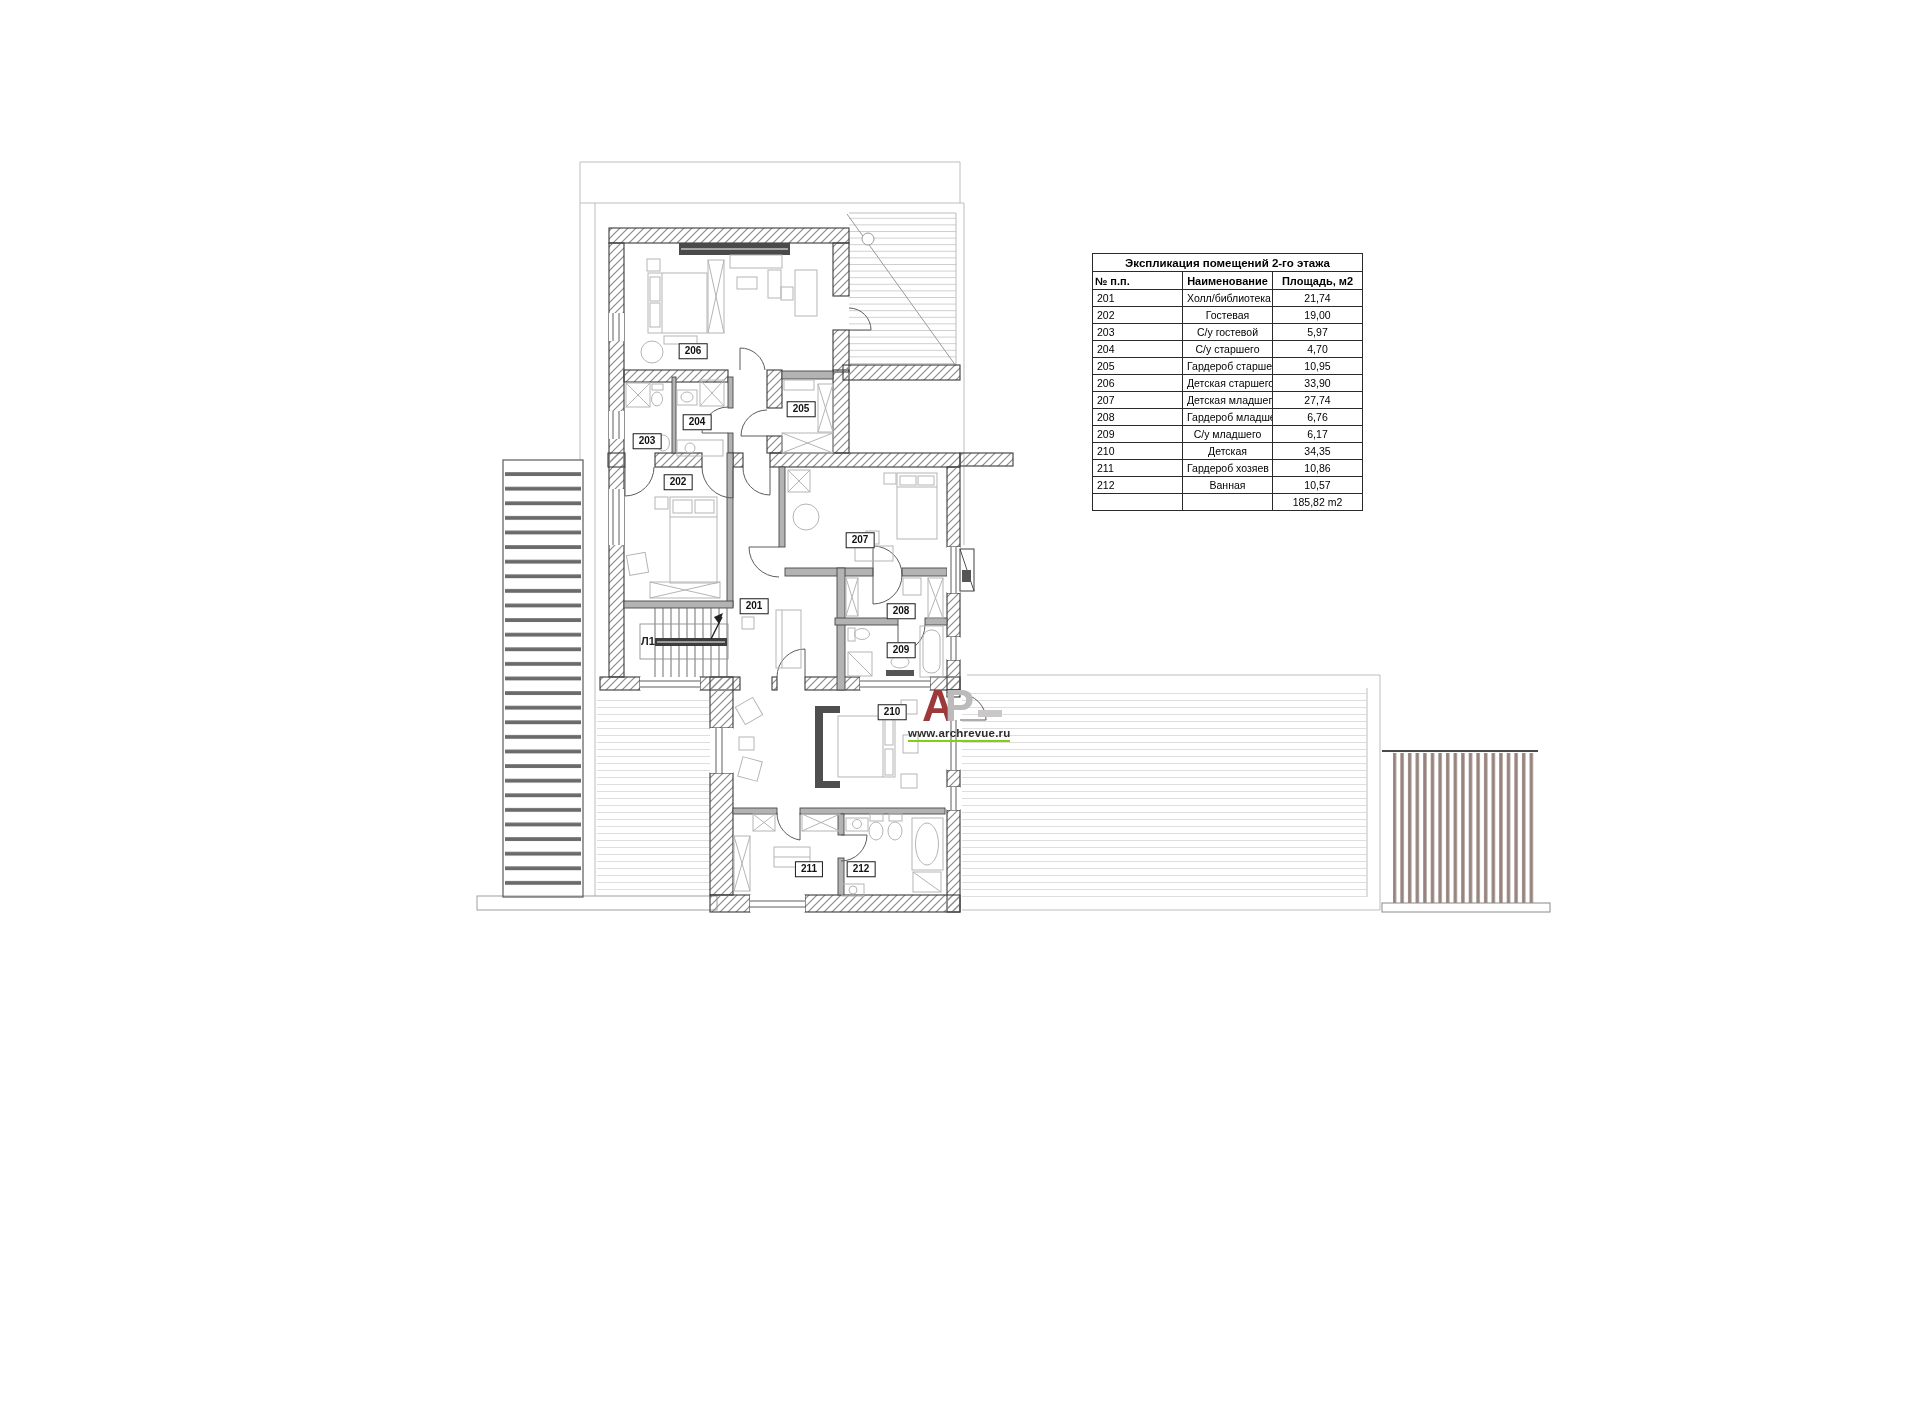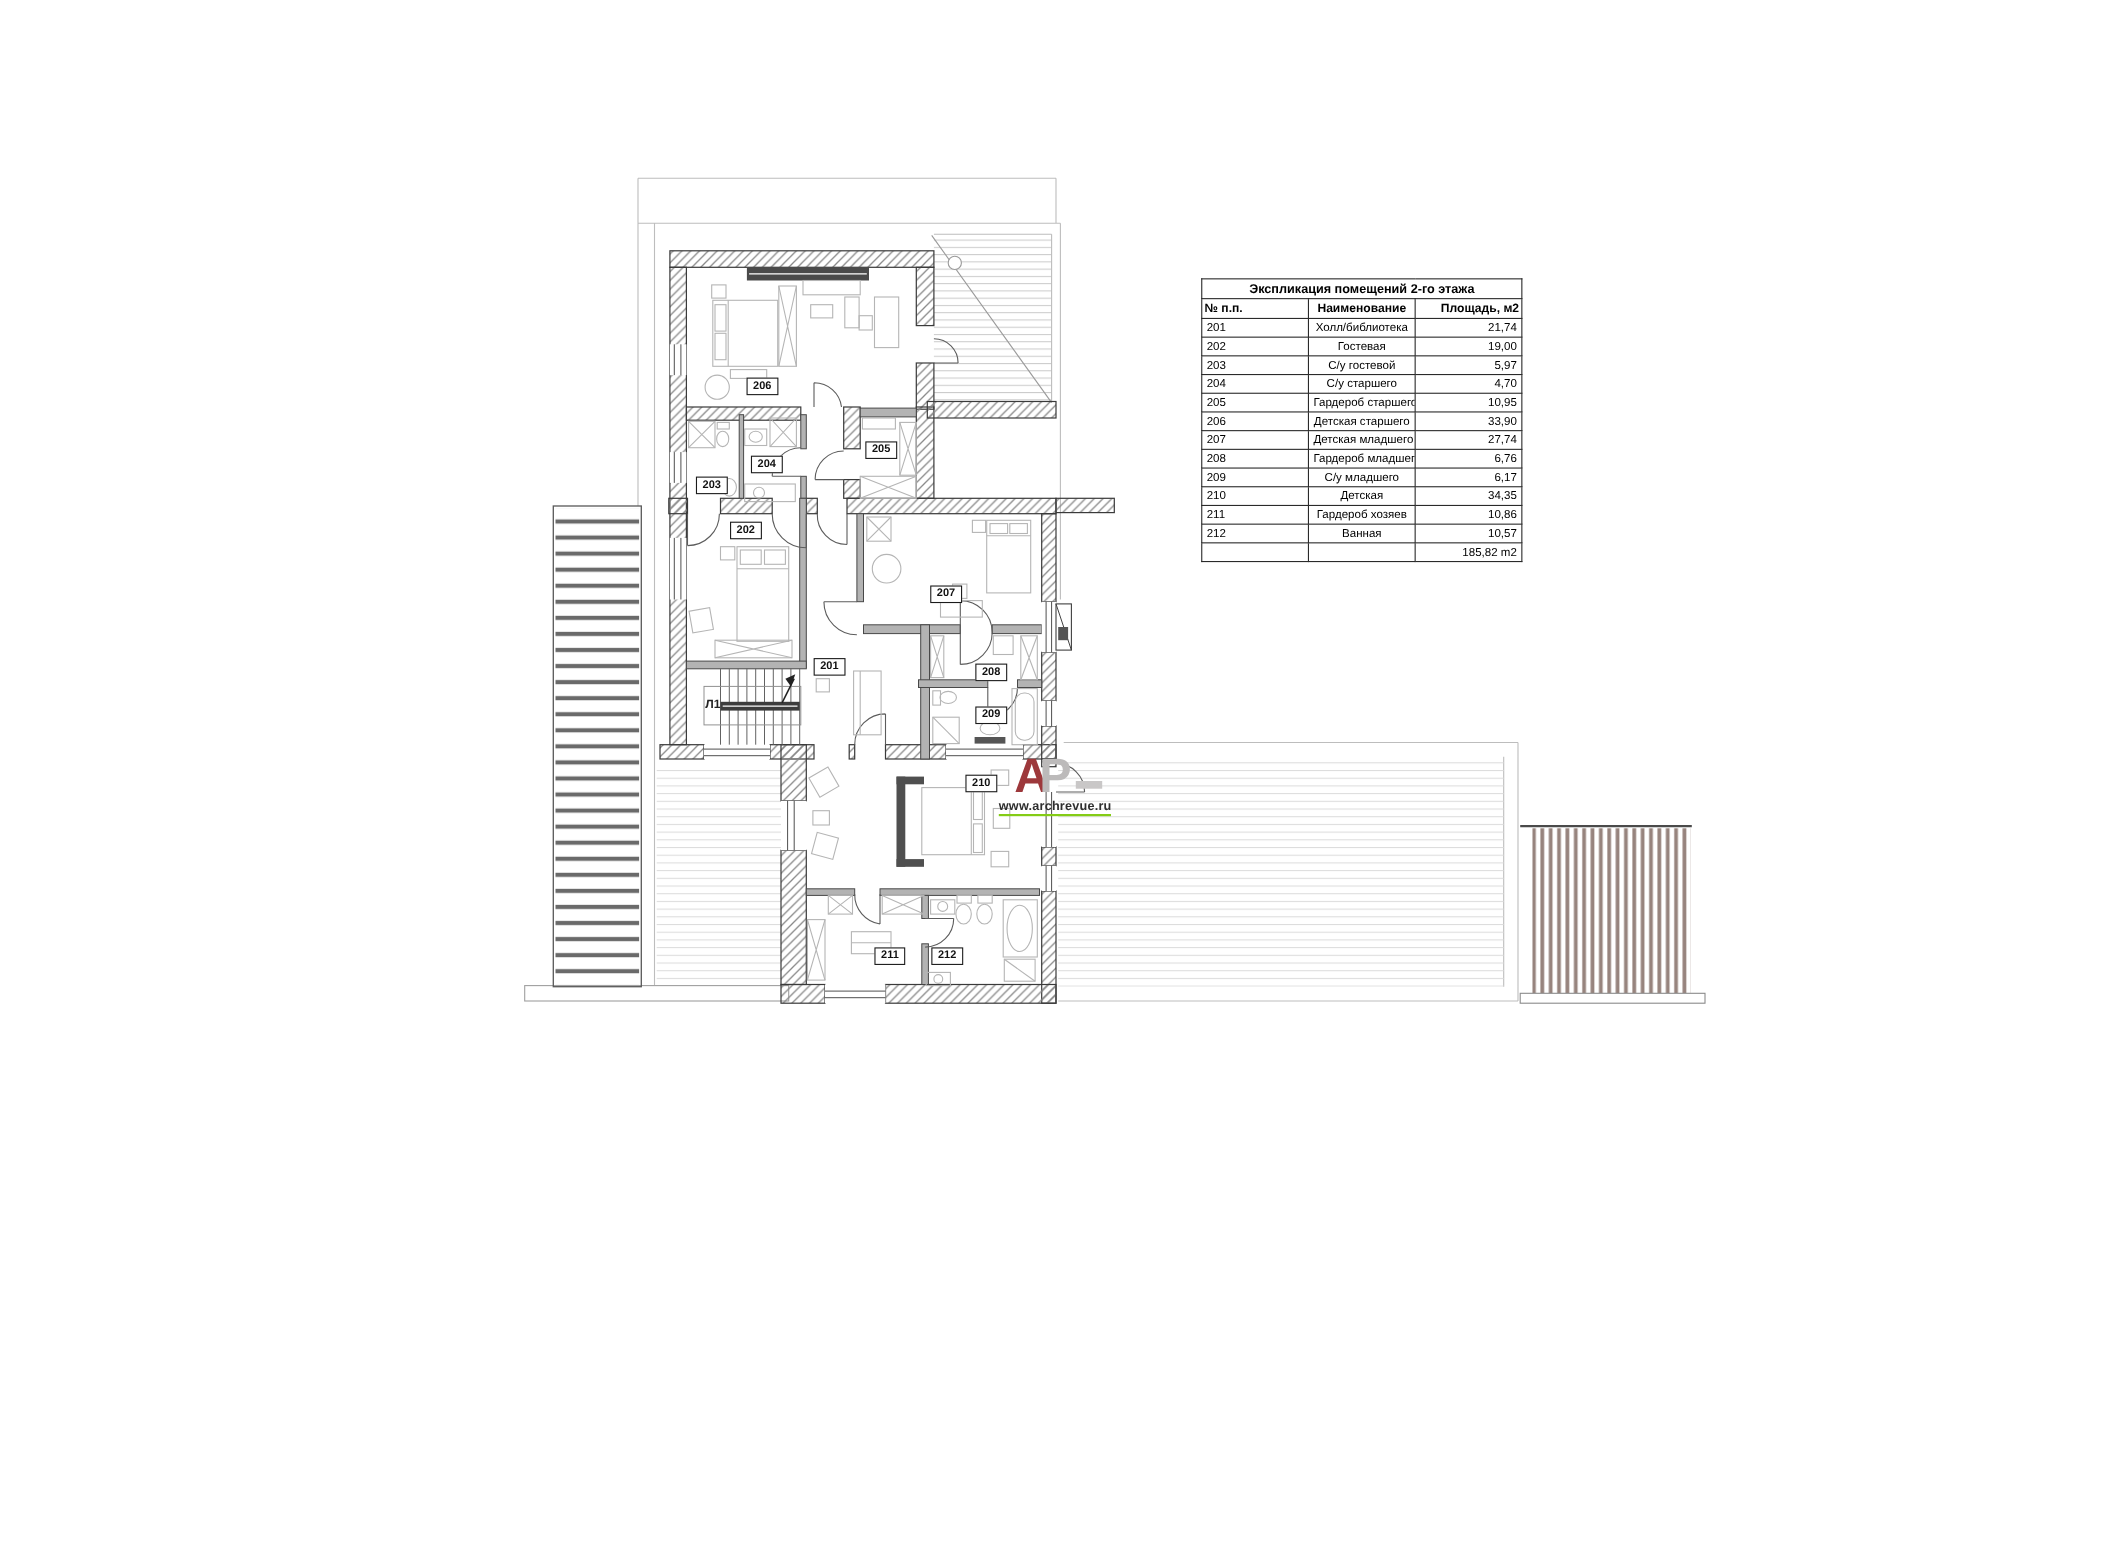--- a/index.html
+++ b/index.html
@@ -13,29 +13,29 @@
     background:#fff;border:1.2px solid #1b1b1b;
     font-size:10px;font-weight:bold;color:#111;
     padding:1px 5px;line-height:1.15;white-space:nowrap;z-index:3;
   }
   .stair-label{
     position:absolute;transform:translate(-50%,-50%);
     font-size:11px;font-weight:bold;color:#222;z-index:3;background:transparent;
   }
 
   
-  .explication{position:absolute;left:1092px;top:253px;width:292px;z-index:4;}
+  .explication{position:absolute;left:1092px;top:253px;width:271px;z-index:4;}
   .explication table{width:100%;border-collapse:collapse;border:1.6px solid #1f1f1f;table-layout:fixed;}
   .explication th,.explication td{border:1px solid #2a2a2a;overflow:hidden;white-space:nowrap;}
   .explication .title-row th{font-size:11.5px;font-weight:bold;text-align:center;height:15px;padding:1px 2px;color:#000;}
   .explication .head-row th{font-size:11px;font-weight:bold;height:17px;padding:0 2px;color:#000;}
   .explication td{font-size:10.5px;height:16px;padding:0 4px;color:#000;line-height:1;}
   .c-num{width:42px;text-align:left;}
   .c-name{width:108px;text-align:center;}
-  .c-area{width:83px;text-align:right;}
+  .c-area{width:83px;text-align:center;}
 
   
   .watermark{position:absolute;left:922px;top:684px;z-index:2;line-height:1;}
   .wm-a{font-size:44px;font-weight:bold;letter-spacing:-2px;}
   .wm-p{font-size:44px;font-weight:bold;margin-left:-7px;}
   .wm-bar{position:absolute;left:56px;top:26px;width:24px;height:7px;background:#c9c7c7;}
   .wm-url{position:absolute;left:-14px;top:44px;font-size:11.5px;font-weight:bold;color:#2e2e2e;
           border-bottom:2px solid #84cc16;white-space:nowrap;letter-spacing:0.2px;}
 </style>
 </head>

